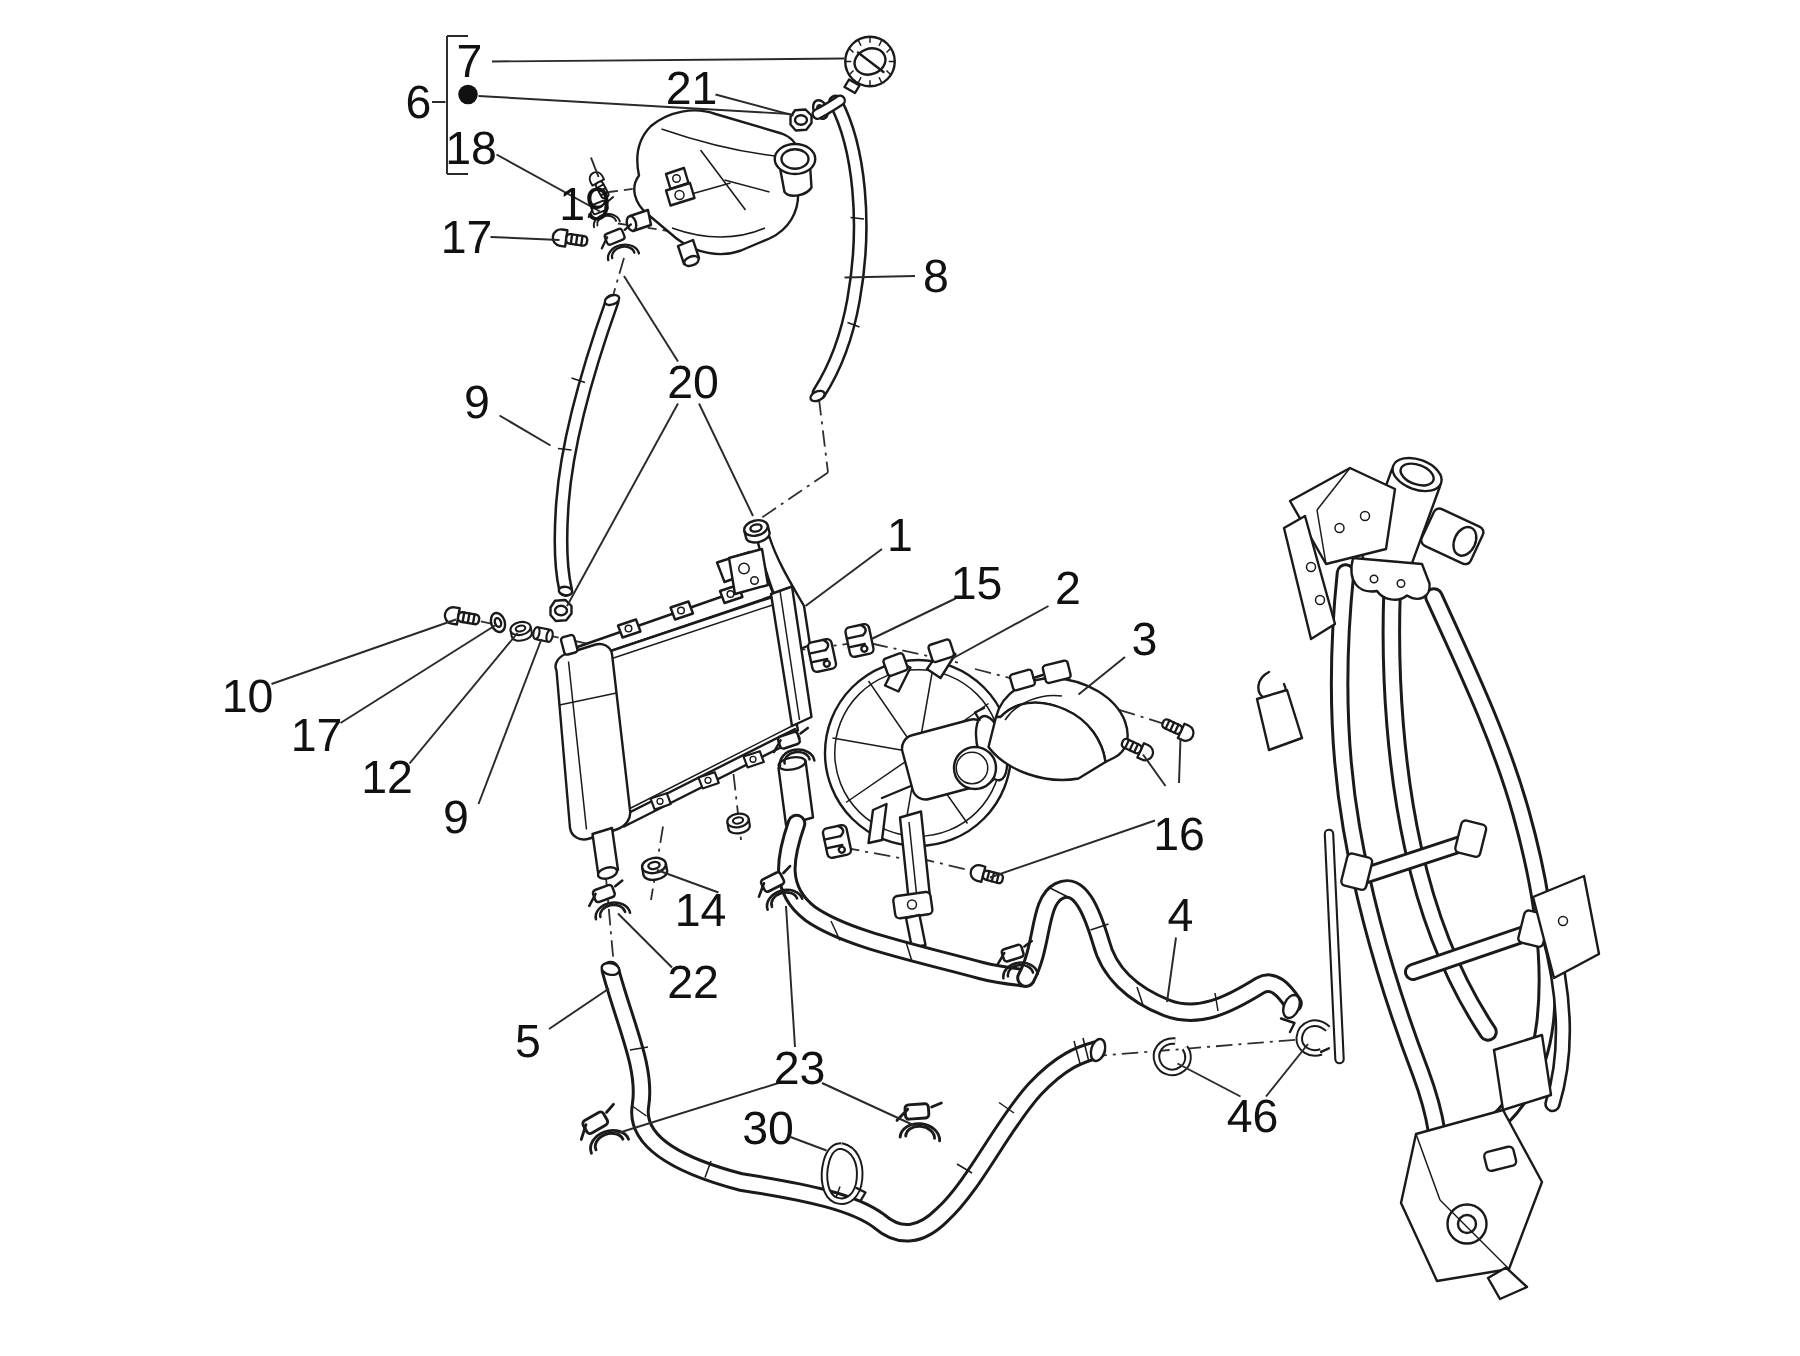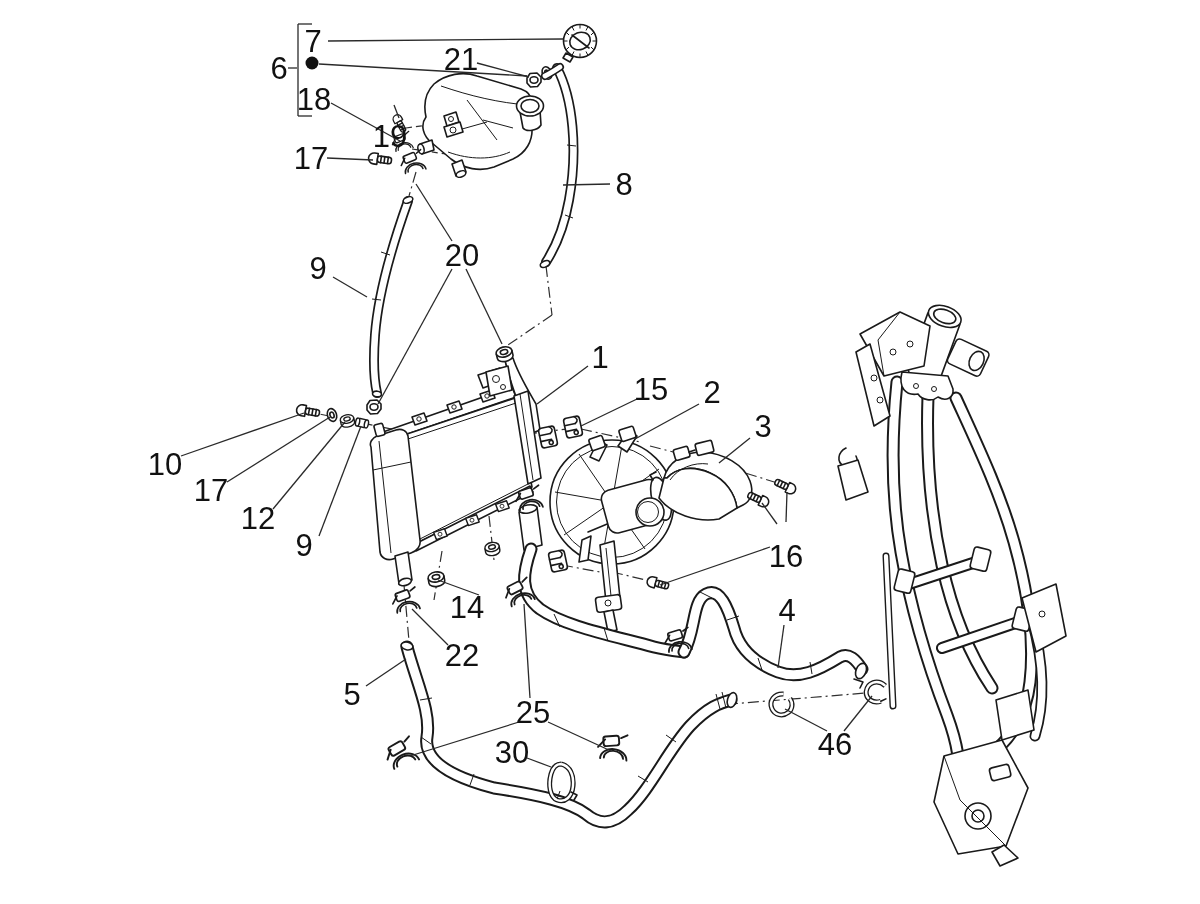--- a/index.html
+++ b/index.html
@@ -429,17 +429,17 @@
       <div class="callout" style="left: 304px; top: 545px;">9</div>
       <div class="callout" style="left: 467px; top: 607px;">14</div>
       <div class="callout" style="left: 651px; top: 389px;">15</div>
       <div class="callout" style="left: 786px; top: 538px; margin-top: 18px;">16</div>
       <div class="callout" style="left: 311px; top: 158px;">17</div>
       <div class="callout" style="left: 314px; top: 99px;">18</div>
       <div class="callout" style="left: 390px; top: 92px; margin-top: 44px;">19</div>
       <div class="callout" style="left: 462px; top: 255px;">20</div>
       <div class="callout" style="left: 461px; top: 59px;">21</div>
       <div class="callout" style="left: 462px; top: 655px;">22</div>
-      <div class="callout" style="left: 533px; top: 712px;">25</div>
+      <div class="callout" style="left: 533px; top: 712px;">23</div>
       <div class="callout" style="left: 512px; top: 752px;">30</div>
       <div class="callout" style="left: 835px; top: 744px;">46</div>
     </div>
 </div>
 
 </body></html>

